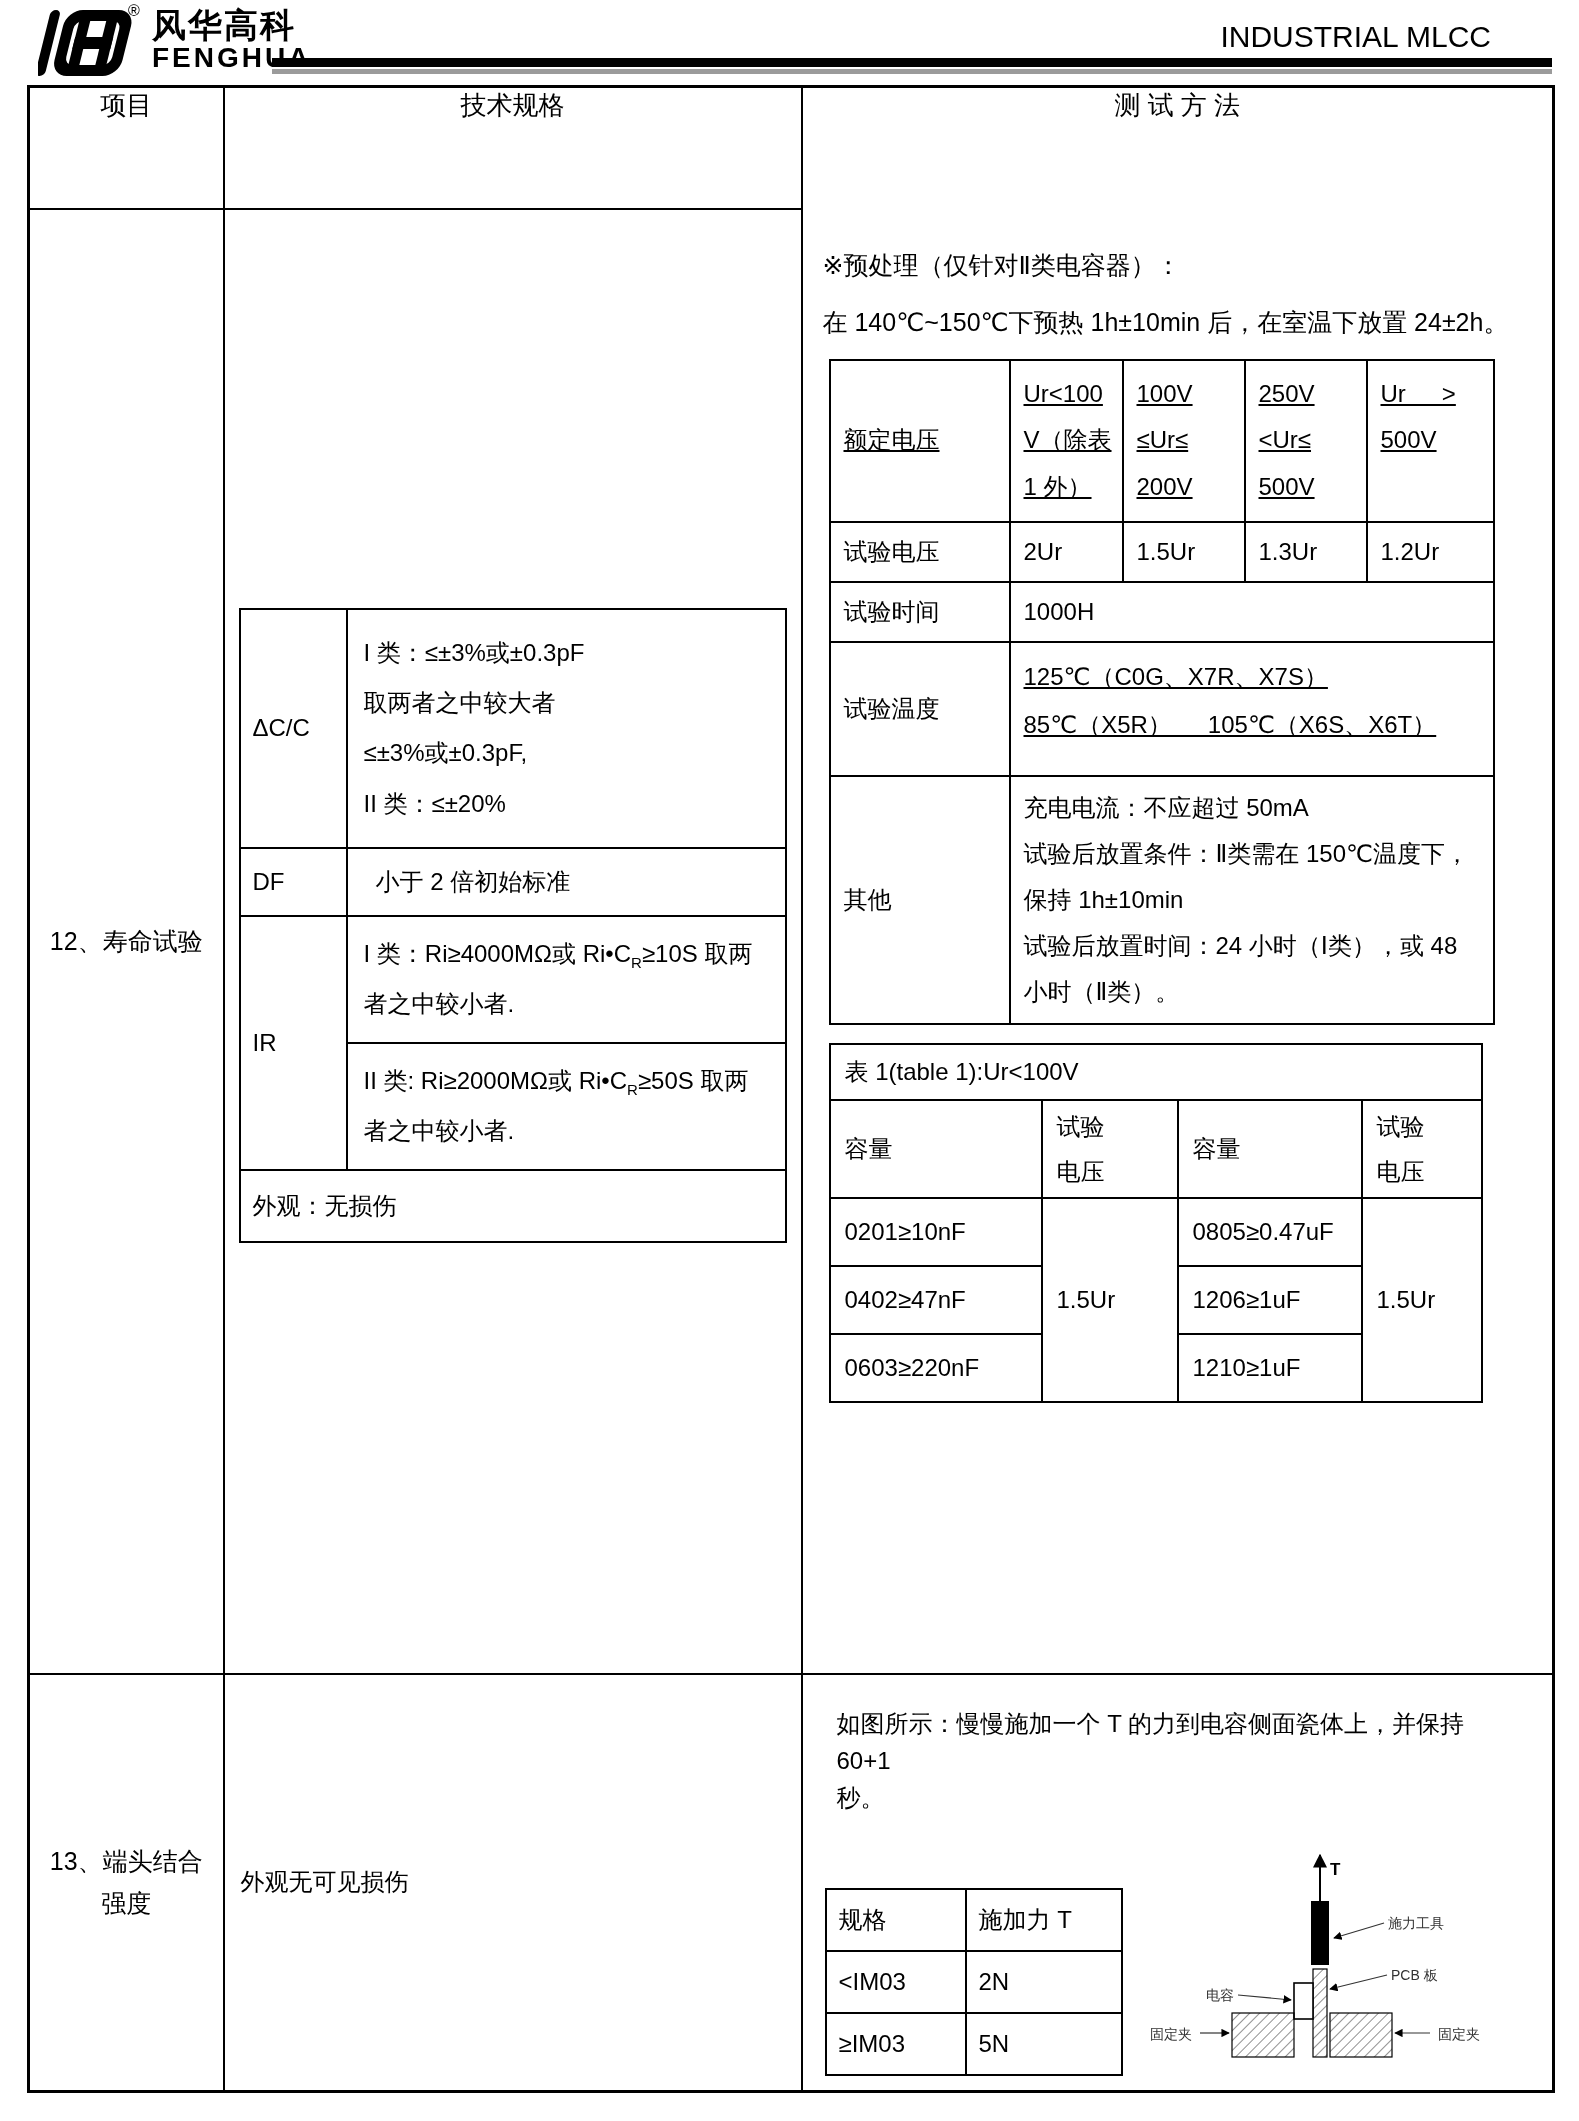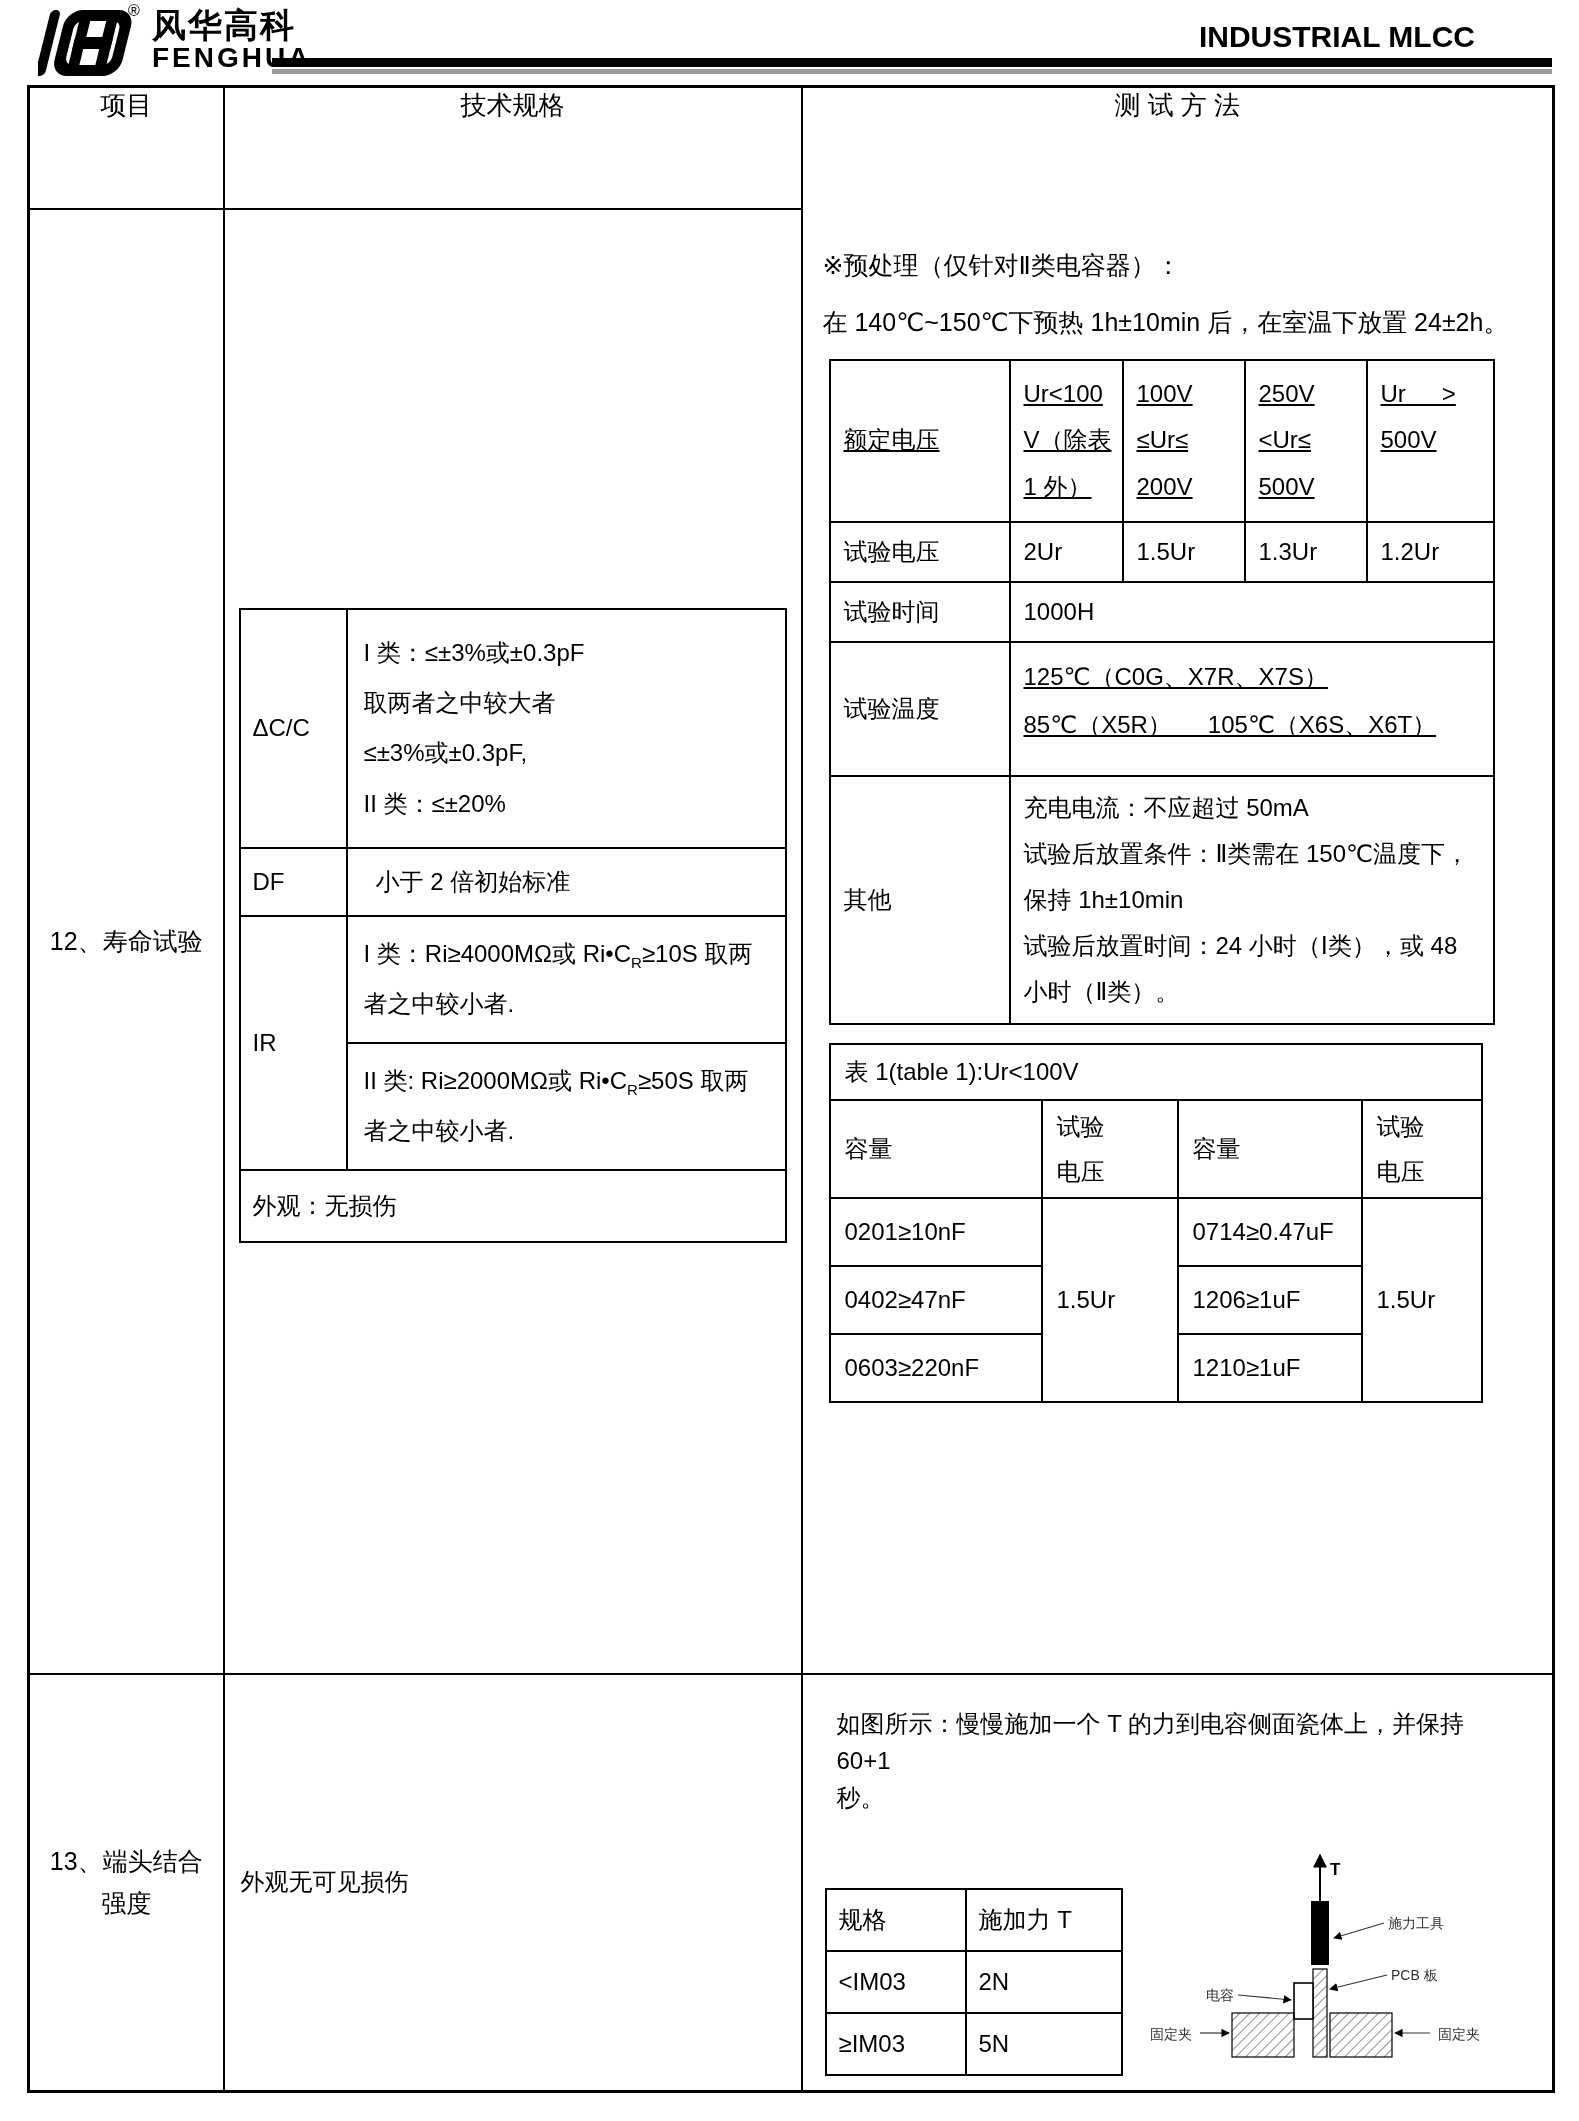--- a/index.html
+++ b/index.html
@@ -8,21 +8,21 @@
     font-family:"Liberation Sans","DejaVu Sans",sans-serif; color:#000;
     font-size:24px; overflow:hidden;
   }
   
   .hdr { position:relative; height:85px; }
   .logo-mark { position:absolute; left:38px; top:6px; }
   .reg { position:absolute; left:128px; top:2px; font-size:16px; }
   .logo-text { position:absolute; left:152px; top:8px; line-height:1.0; }
   .logo-cn { font-size:34px; font-weight:800; letter-spacing:2px; }
   .logo-en { font-size:28px; font-weight:800; letter-spacing:3px; margin-top:2px; }
-  .doc-title { position:absolute; right:104px; top:20px; font-size:30px; font-weight:bold; }
+  .doc-title { position:absolute; right:88px; top:20px; font-size:30px; font-weight:normal; }
   .rule { position:absolute; left:272px; right:27px; top:58px; }
   .rule-black { height:9px; background:#000; }
   .rule-gray  { height:5px; background:#9b9b9b; margin-top:2px; }
   
   table.main {
     margin-left:27px; width:1525px; height:2005px;
     border-collapse:collapse; table-layout:fixed; border:3px solid #000;
   }
   table.main > tbody > tr > td { border:2px solid #000; padding:0; vertical-align:top; }
   tr.thead { height:122px; }
@@ -220,21 +220,21 @@
                 <td>容量</td>
                 <td class="ml">试验
 电压</td>
                 <td>容量</td>
                 <td class="ml">试验
 电压</td>
               </tr>
               <tr class="t1-row">
                 <td>0201≥10nF</td>
                 <td rowspan="3">1.5Ur</td>
-                <td>0714≥0.47uF</td>
+                <td>0805≥0.47uF</td>
                 <td rowspan="3">1.5Ur</td>
               </tr>
               <tr class="t1-row">
                 <td>0402≥47nF</td>
                 <td>1206≥1uF</td>
               </tr>
               <tr class="t1-row">
                 <td>0603≥220nF</td>
                 <td>1210≥1uF</td>
               </tr>

